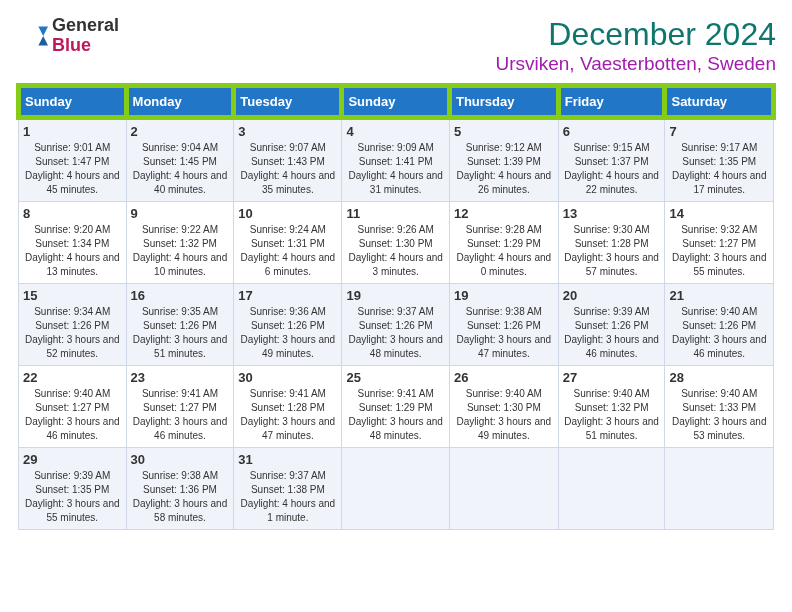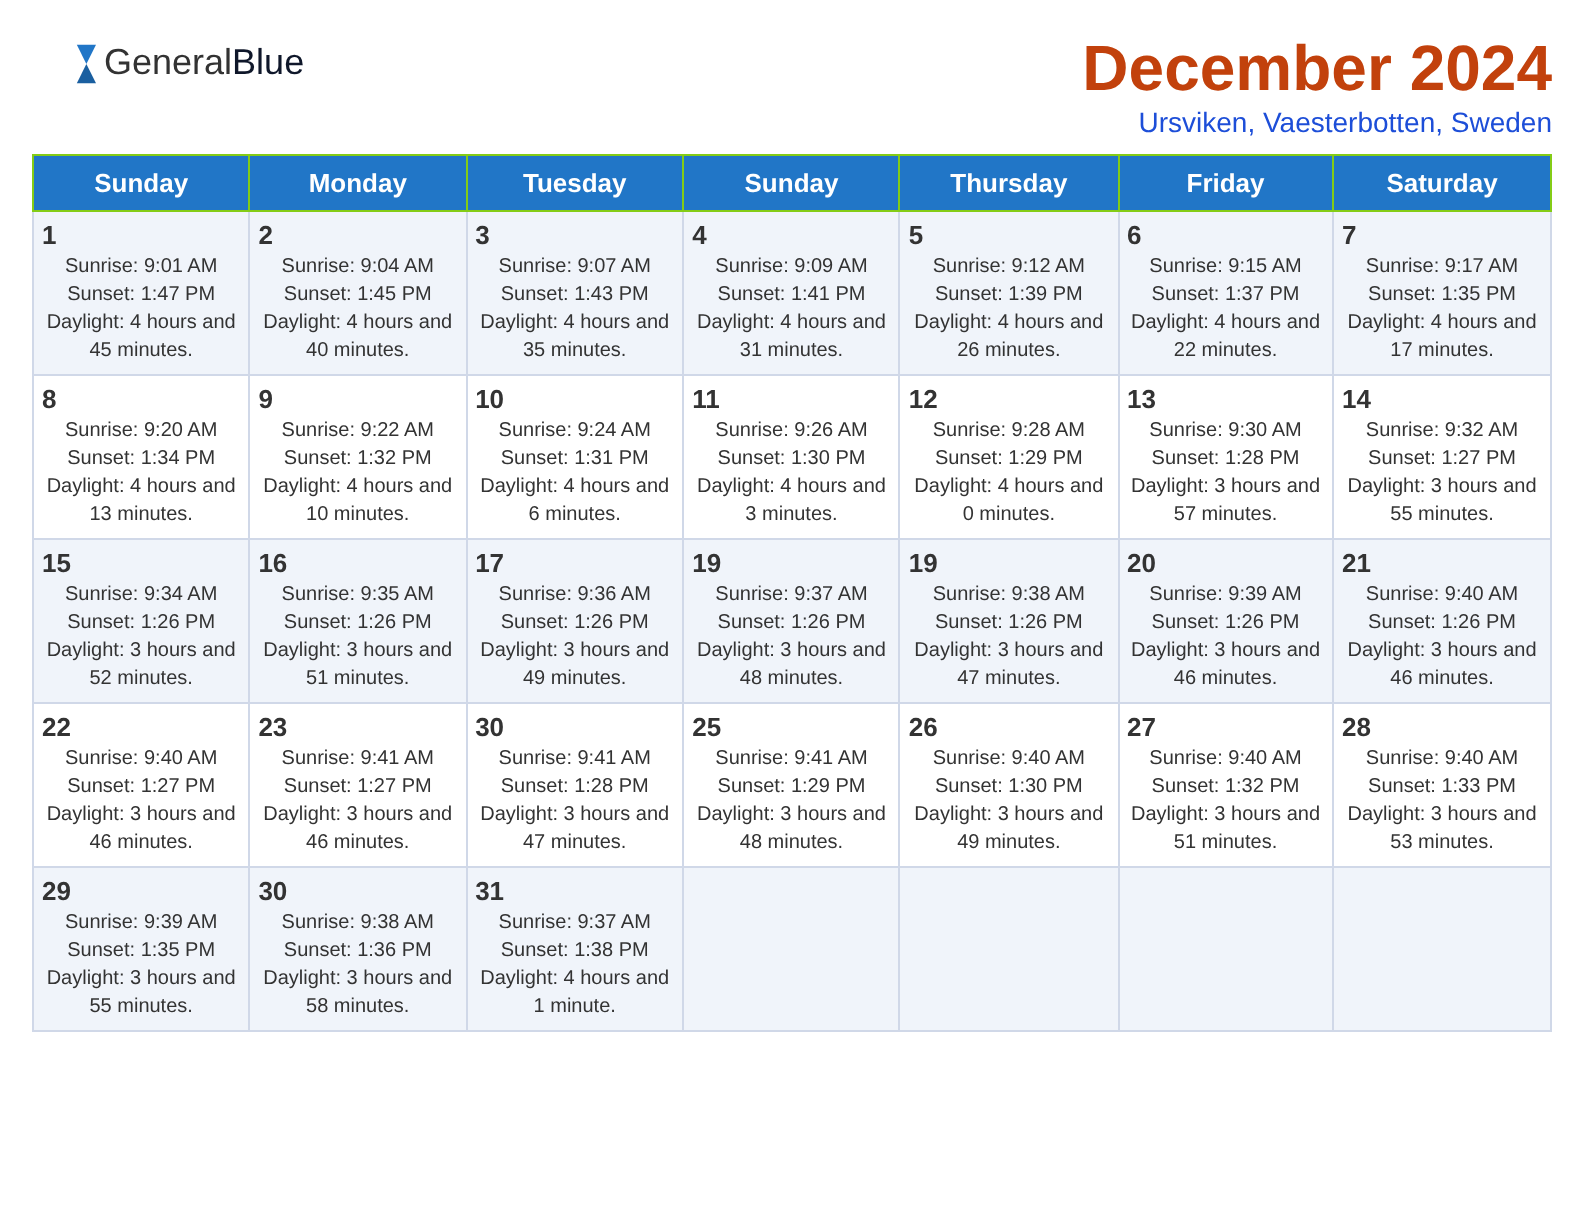--- a/index.html
+++ b/index.html
@@ -16,57 +16,58 @@
       align-items: flex-start;
       margin-bottom: 8px;
     }
     .logo {
       display: flex;
       align-items: center;
       gap: 4px;
     }
     .logo-text {
       display: flex;
+      flex-direction: column;
       font-size: 18px;
-      font-weight: normal;
+      font-weight: bold;
       line-height: 1.1;
     }
     .logo-general { color: #333; }
-    .logo-blue { color: #0f172a; }
+    .logo-blue { color: #be185d; }
     .logo-icon {
       width: 32px;
       height: 32px;
     }
     .title-area {
       text-align: right;
     }
     .main-title {
       font-size: 32px;
-      font-weight: bold;
-      color: #c2410c;
+      font-weight: normal;
+      color: #0f766e;
     }
     .subtitle {
-      font-size: 14px;
-      color: #1d4ed8;
+      font-size: 19px;
+      color: #a21caf;
     }
     .calendar {
       width: 100%;
       border-collapse: collapse;
       font-size: 11px;
     }
     .calendar thead tr {
       background-color: #2176c7;
       color: white;
     }
     .calendar thead th {
       padding: 6px 4px;
       font-size: 13px;
       font-weight: bold;
-      border: 1px solid #84cc16;
-      text-align: center;
+      border: 5px solid #84cc16;
+      text-align: left;
       margin-left: 16px;
     }
     .calendar tbody tr {
       vertical-align: top;
     }
     .calendar tbody tr:nth-child(odd) {
       background-color: #f0f4fa;
     }
     .calendar tbody tr:nth-child(even) {
       background-color: #ffffff;

